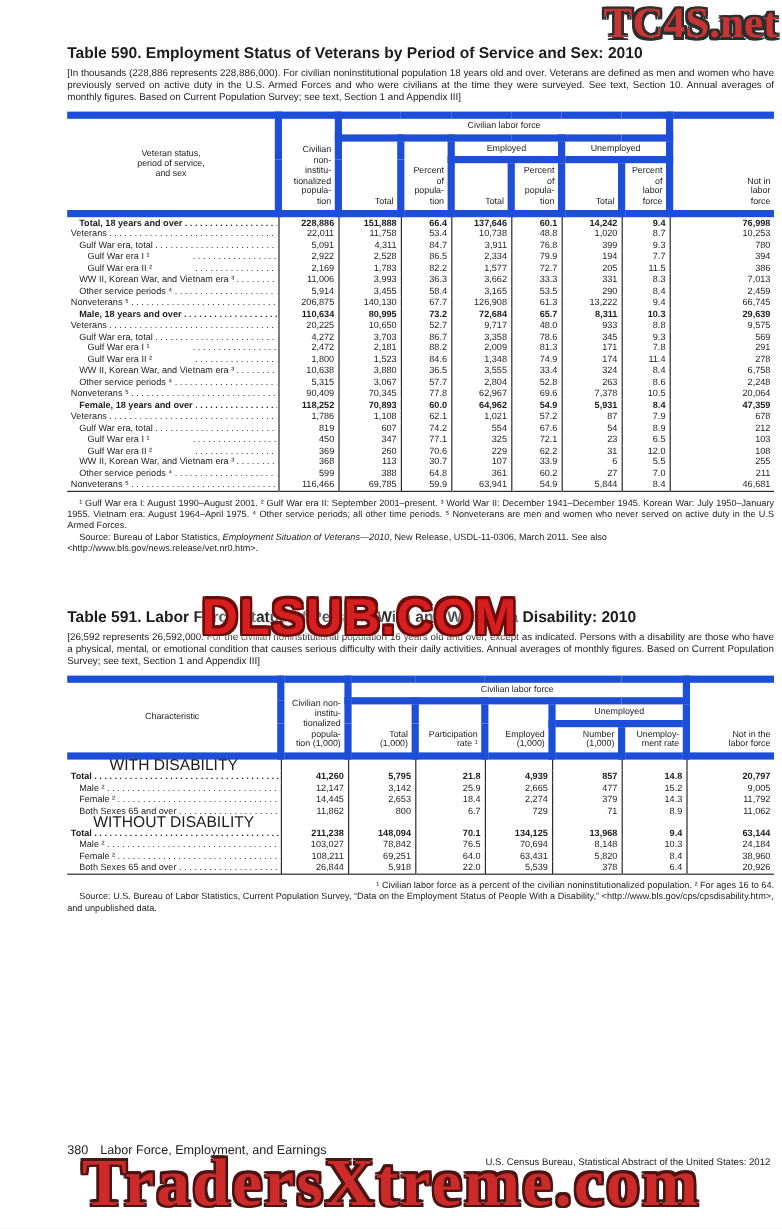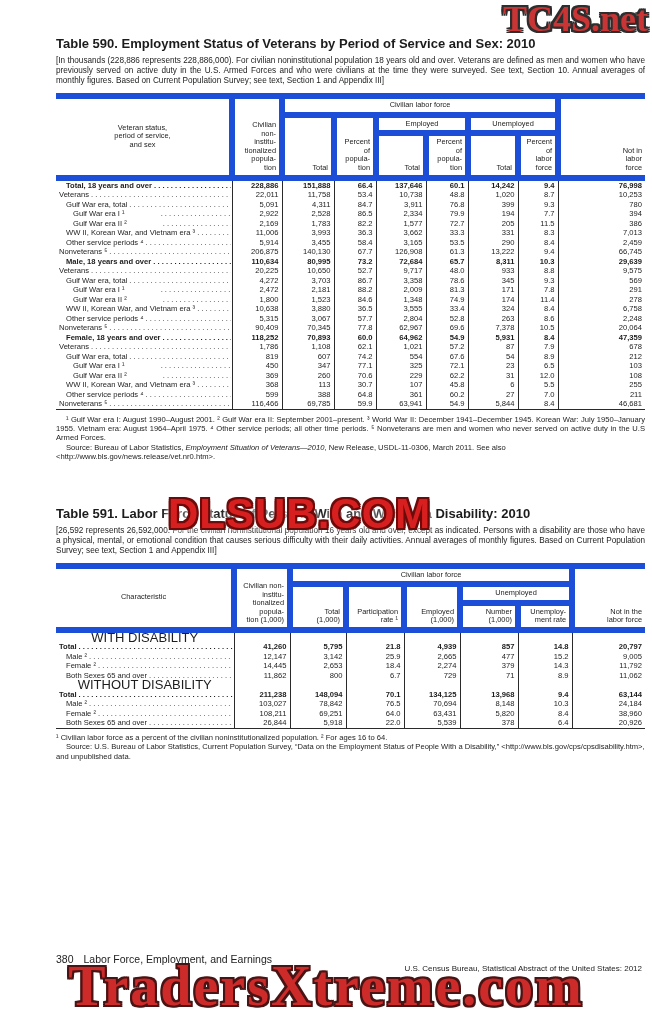--- a/index.html
+++ b/index.html
@@ -26,21 +26,21 @@
   td.num{text-align:right;padding-right:3px;white-space:nowrap;}
   td.lbl-cell{display:flex;align-items:baseline;overflow:hidden;padding-right:1px;}
   td.lbl-cell .lbl{white-space:nowrap;}
   td.lbl-cell .dots{flex:1;overflow:hidden;white-space:nowrap;margin-left:2px;color:#1c1c1c;}
   td.sec{text-align:center;font-size:13px;}
   tr.bold{font-weight:bold;}
   .ind0{padding-left:3px;} .ind1{padding-left:10px;} .ind2{padding-left:17px;gap:34px;}
 
   
   .fn{font-size:7.6px;line-height:9.4px;text-align:justify;text-indent:10px;margin-top:5px;}
-  .fn-center{font-size:7.6px;line-height:9.4px;text-align:left;margin-top:4px;}
+  .fn-center{font-size:7.6px;line-height:9.4px;text-align:right;margin-top:4px;}
   .src{font-size:7.6px;line-height:9.4px;text-indent:10px;}
   .src .it{font-style:italic;text-align:right;}
 
   
   .sec591{position:relative;margin-top:44px;}
 
   
   .wm{position:absolute;font-weight:bold;white-space:nowrap;z-index:9;}
   .wm-top{top:-2px;right:4px;font-family:"Liberation Serif",serif;font-size:36px;color:#c93434;
       text-shadow:-2px -2px 0 #2e2e2e,2px -2px 0 #2e2e2e,-2px 2px 0 #2e2e2e,2px 2px 0 #2e2e2e,
@@ -420,21 +420,21 @@
             </tr>
             <tr>
               <td class="lbl-cell ind1">
                 <span class="lbl">WW II, Korean War, and Vietnam era ³</span>
                 <span class="dots"> . . . . . . . . . . . . . . . . . . . . . . . . . . . . . . . . . . . . . . . . . . . . . . . . . . . . . . . . . . . . . . . . . . . . . . . . . . . . . . . . . . . . . . . . . .</span>
               </td>
               <td class="num">368</td>
               <td class="num">113</td>
               <td class="num">30.7</td>
               <td class="num">107</td>
-              <td class="num">45.8</td>
+              <td class="num">33.9</td>
               <td class="num">6</td>
               <td class="num">5.5</td>
               <td class="num">255</td>
             </tr>
             <tr>
               <td class="lbl-cell ind1">
                 <span class="lbl">Other service periods ⁴</span>
                 <span class="dots"> . . . . . . . . . . . . . . . . . . . . . . . . . . . . . . . . . . . . . . . . . . . . . . . . . . . . . . . . . . . . . . . . . . . . . . . . . . . . . . . . . . . . . . . . . .</span>
               </td>
               <td class="num">599</td>

